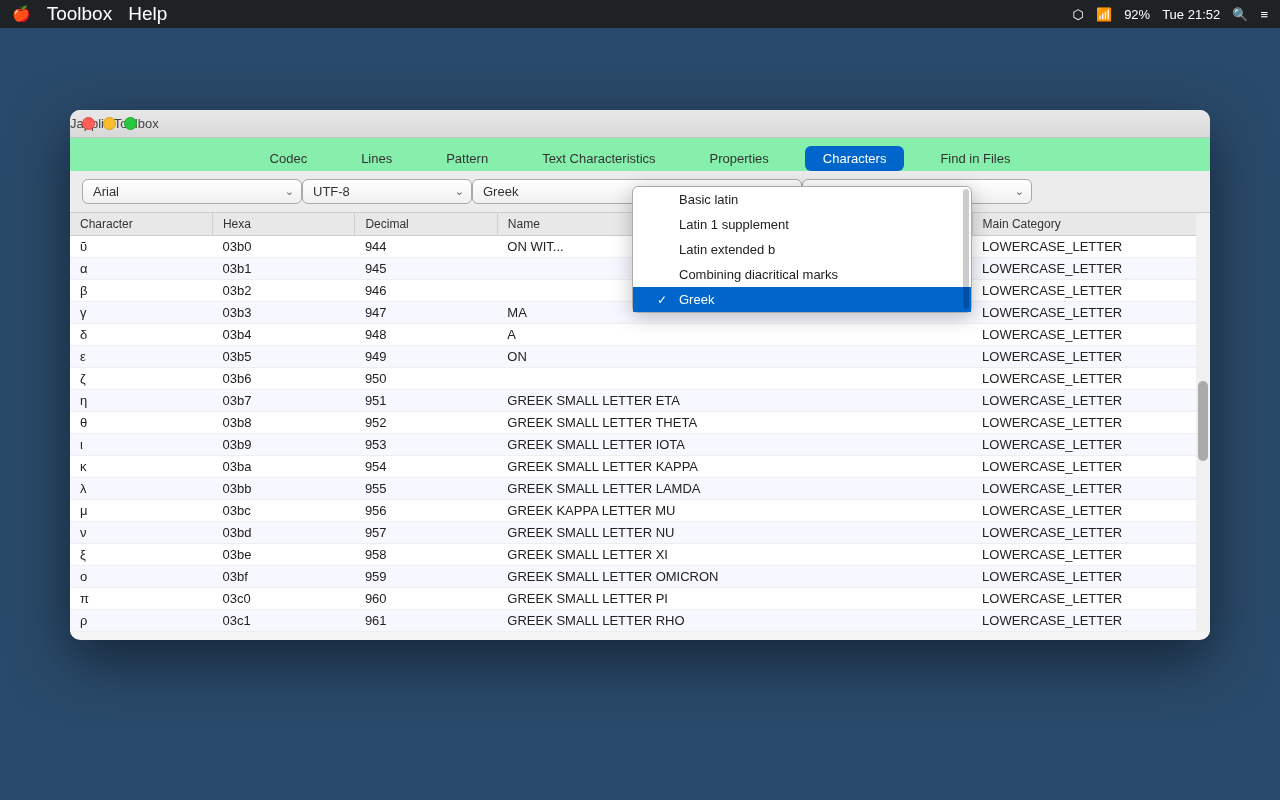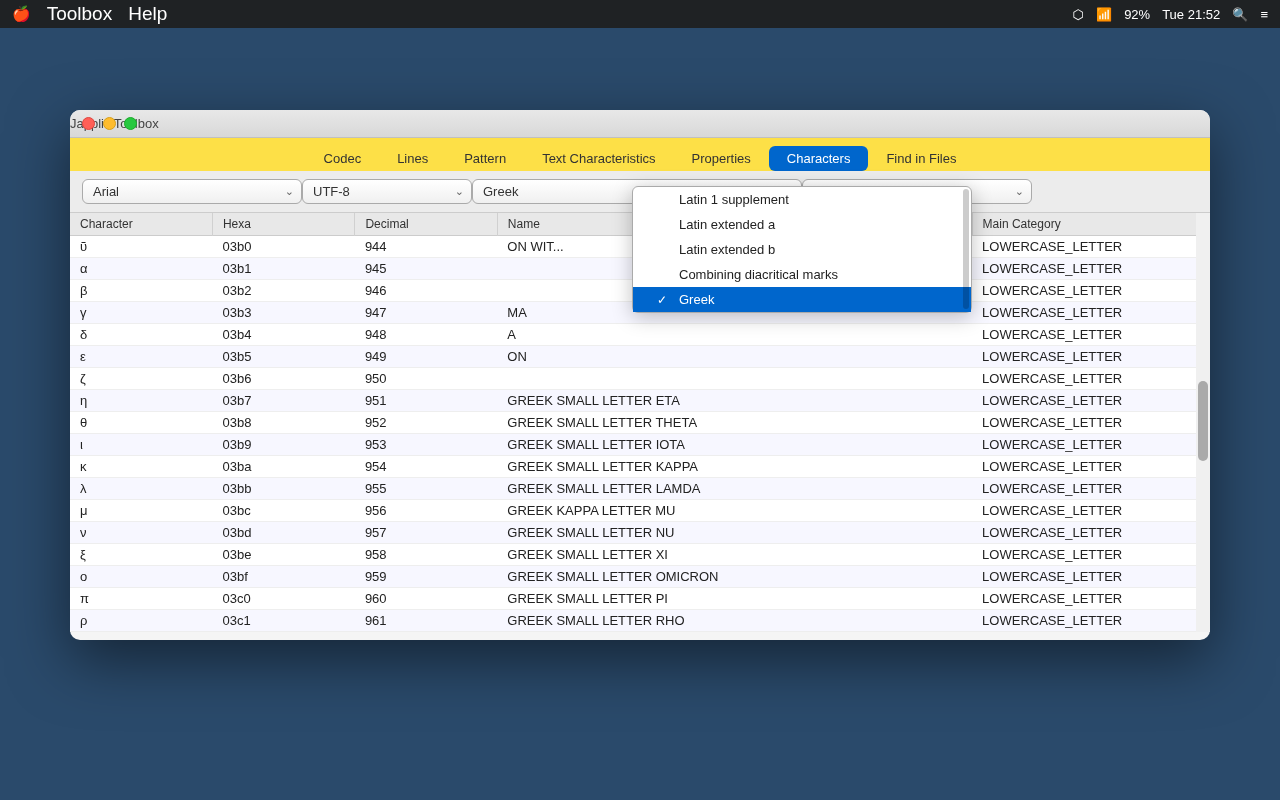--- a/index.html
+++ b/index.html
@@ -87,22 +87,22 @@
       font-weight: 500;
       color: #444;
     }
 
     
     .tabbar {
       display: flex;
       align-items: center;
       justify-content: center;
       padding: 8px 0 0 0;
-      background: #fde047;
-      gap: 0;
+      background: #86efac;
+      gap: 18px;
     }
     .tab-btn {
       padding: 5px 18px;
       font-size: 13px;
       color: #333;
       background: transparent;
       border: none;
       border-radius: 6px;
       cursor: pointer;
       font-family: inherit;
@@ -479,30 +479,30 @@
     </tr>
           </tbody>
       </table>
       <div class="scrollbar-track">
         <div class="scrollbar-thumb"></div>
       </div>
     </div>
   </div>
 
   <div class="dropdown-overlay" id="dropdown-overlay">
+  <div class="dropdown-item">
+        <span class="checkmark"></span>
+        <span>Basic latin</span>
+      </div>
       <div class="dropdown-item">
         <span class="checkmark"></span>
         <span>Latin 1 supplement</span>
       </div>
       <div class="dropdown-item">
         <span class="checkmark"></span>
-        <span>Latin extended a</span>
-      </div>
-      <div class="dropdown-item">
-        <span class="checkmark"></span>
         <span>Latin extended b</span>
       </div>
       <div class="dropdown-item">
         <span class="checkmark"></span>
         <span>Combining diacritical marks</span>
       </div>
       <div class="dropdown-item selected">
         <span class="checkmark">✓</span>
         <span>Greek</span>
       </div>

